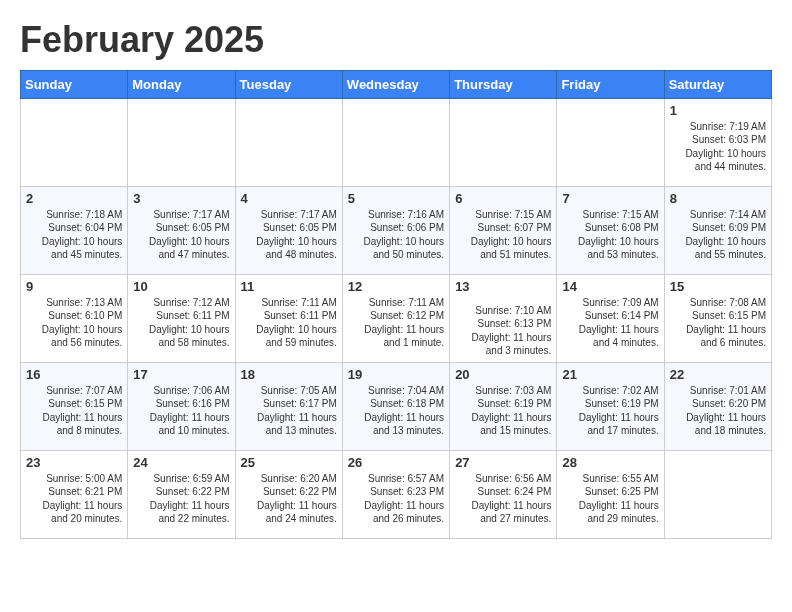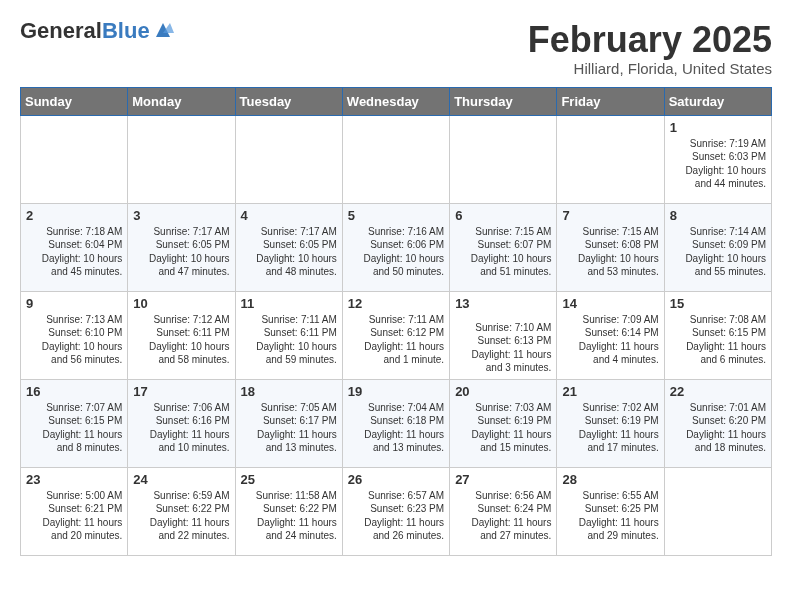--- a/index.html
+++ b/index.html
@@ -74,40 +74,28 @@
       font-size: 10px;
       line-height: 1.35;
       color: #333;
       text-align: right;
     }
     .empty-cell {
       background: #f9f9f9;
     }
     tr:nth-child(even) td { background: #f5f8fc; }
     tr:nth-child(odd) td { background: #fff; }
-    .calendar thead tr th { background: #737373; }
+    .calendar thead tr th { background: #3b82f6; }
   </style>
 </head>
 <body>
 
 <div class="header">
-  <div class="logo">
-    <div style="display:flex;align-items:center;">
-      <span class="logo-text">
-        <span class="logo-general">General</span><span class="logo-blue">Blue</span>
-      </span>
-      <svg width="22" height="22" viewBox="0 0 22 22" style="margin-left:2px;margin-top:-2px;">
-        <polygon points="4,18 11,4 18,18" fill="#3a7bbf"></polygon>
-        <polygon points="11,14 18,4 22,14" fill="#5599dd" opacity="0.7"></polygon>
-      </svg>
-    </div>
-  </div>
   <div class="title-block">
     <div class="month-title">February 2025</div>
-    <div class="location">Hilliard, Florida, United States</div>
   </div>
 </div>
 
 <table class="calendar">
   <thead>
     <tr id="header-row">
         <th>Sunday</th>
         <th>Monday</th>
         <th>Tuesday</th>
         <th>Wednesday</th>
@@ -295,21 +283,21 @@
         </td>
         <td>
           <span class="day-num">24</span>
           <div class="day-info" style="white-space: pre-line;">Sunrise: 6:59 AM
 Sunset: 6:22 PM
 Daylight: 11 hours
 and 22 minutes.</div>
         </td>
         <td>
           <span class="day-num">25</span>
-          <div class="day-info" style="white-space: pre-line;">Sunrise: 11:58 AM
+          <div class="day-info" style="white-space: pre-line;">Sunrise: 6:20 AM
 Sunset: 6:22 PM
 Daylight: 11 hours
 and 24 minutes.</div>
         </td>
         <td>
           <span class="day-num">26</span>
           <div class="day-info" style="white-space: pre-line;">Sunrise: 6:57 AM
 Sunset: 6:23 PM
 Daylight: 11 hours
 and 26 minutes.</div>

